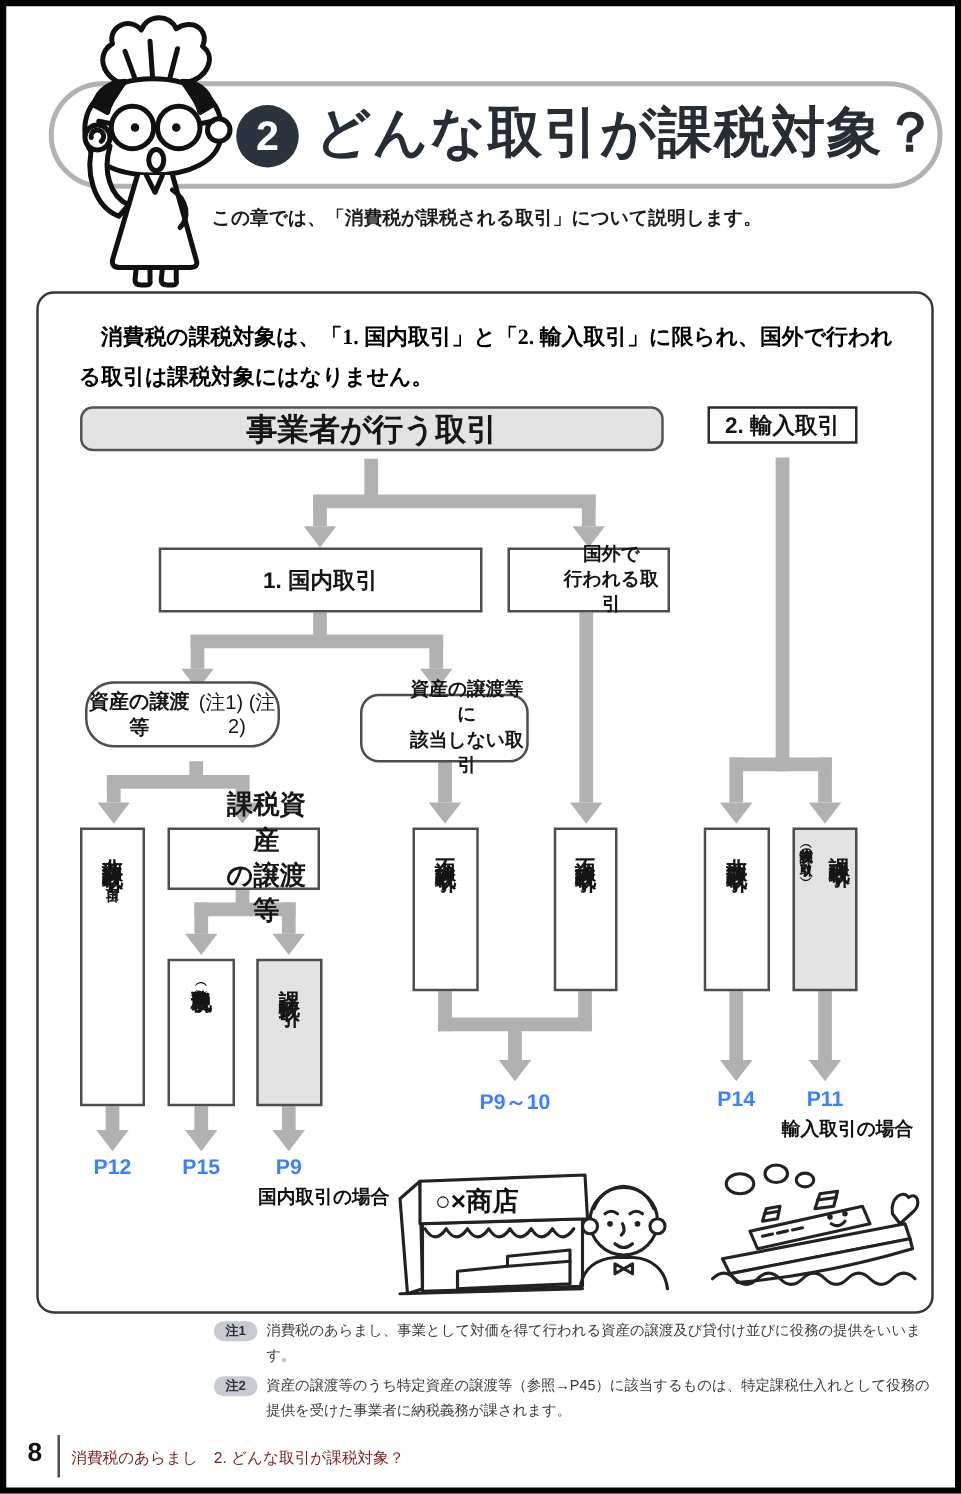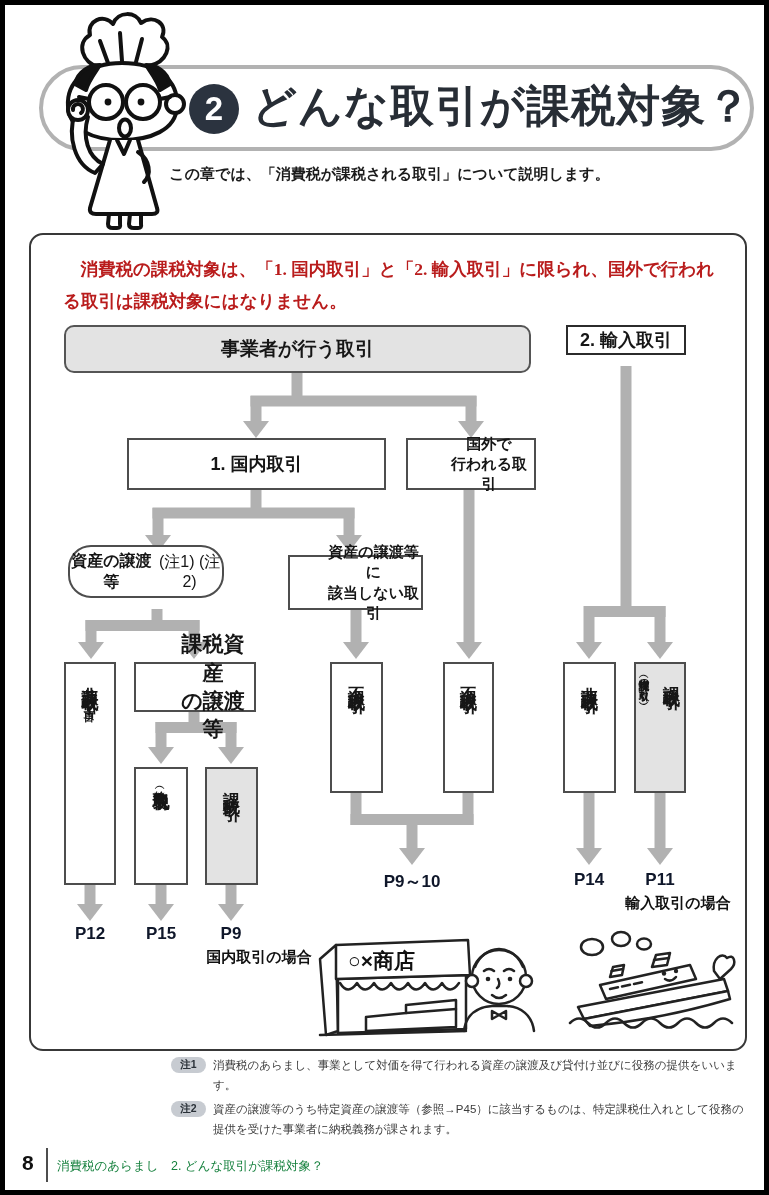--- a/index.html
+++ b/index.html
@@ -28,59 +28,59 @@
     font-size:15px; font-weight:700; color:#1c1c1c; z-index:3;
   }
   
   .main-box{
     position:absolute; left:24px; top:228px; width:718px; height:818px;
     box-sizing:border-box; border:2px solid #383838; border-radius:14px; background:#fff;
   }
   .intro{
     position:absolute; left:32px; top:18px; width:655px; margin:0;
     font-family:"Liberation Serif", serif; font-size:17.5px; line-height:1.85;
-    color:#b91c1c; text-indent:1em; font-weight:600;
+    color:#000000; text-indent:1em; font-weight:600;
   }
   .flow{position:absolute; left:0; top:0; width:714px; height:814px;}
   .connectors{position:absolute; left:0; top:0; z-index:0;}
   .box{
     position:absolute; box-sizing:border-box; background:#fff; border:2px solid #4d4d4d;
     display:flex; align-items:center; justify-content:center; text-align:center;
     font-weight:700; color:#161616; z-index:1;
   }
   .gray{background:#e3e3e3;}
   .rounded{border-radius:10px; border-color:#555;}
   .twoline{white-space:pre-line; line-height:1.35;padding-left:36px;}
   .vcol{writing-mode:vertical-rl; text-orientation:mixed; letter-spacing:3px; line-height:1;}
   .vbox{align-items:flex-start; padding-top:9px;}
   .vsub{font-size:10.5px; letter-spacing:1px; font-weight:700;}
   .refnote{font-size:16px; font-weight:400; letter-spacing:0;}
   .pref{
     position:absolute; transform:translateX(-50%); z-index:1;
-    font-size:17px; font-weight:700; color:#0f172a; white-space:nowrap;
+    font-size:17px; font-weight:700; color:#3b82f6; white-space:nowrap;
   }
   .case-label{
     position:absolute; transform:translateX(-50%); z-index:1;
     font-size:15px; font-weight:700; color:#111; white-space:nowrap;
   }
   .illus{position:absolute; z-index:1;}
   
   .notes{position:absolute; left:166px; top:1051px; width:584px;}
   .note-row{display:flex; align-items:flex-start; margin-bottom:5px;}
   .note-badge{
     flex:0 0 auto; width:35px; height:16px; border-radius:9px; background:#c7cbd1;
     color:#2a3138; font-size:10.5px; font-weight:700;
     display:flex; align-items:center; justify-content:center; margin-top:1px;
   }
   .note-text{margin:0 0 0 7px; font-size:11.5px; line-height:1.7; color:#3b3b3b;}
   
   .footer{position:absolute; left:0; top:1143px; width:769px; height:40px;}
   .page-number{position:absolute; left:17px; top:3px; font-size:21px; font-weight:700; color:#111;}
   .footer-sep{position:absolute; left:41px; top:0px; width:2px; height:34px; background:#4d4d4d;}
-  .footer-text{position:absolute; left:52px; top:10px; font-size:12.5px; color:#15803d;}
+  .footer-text{position:absolute; left:52px; top:10px; font-size:12.5px; color:#7f1d1d;}
   svg text{font-family:"Liberation Sans", sans-serif;}
 </style>
 </head>
 <body>
 
 <div class="page">
 
   <div class="banner"></div>
 
   <svg class="mascot" width="185" height="225" viewBox="0 0 185 225">
@@ -168,31 +168,31 @@
           <polygon points="545,407 571,407 558,424"></polygon>
             <polygon points="616,407 642,407 629,424"></polygon>
           <polygon points="545,613 571,613 558,630"></polygon>
             <polygon points="616,613 642,613 629,630"></polygon>
           <polygon points="46,669 72,669 59,686"></polygon>
             <polygon points="117,669 143,669 130,686"></polygon>
             <polygon points="187,669 213,669 200,686"></polygon>
         </g>
       </svg>
 
-      <div class="box gray rounded" style="left:33px; top:90px; width:467px; height:48px; font-size:19px;">事業者が行う取引</div>
+      <div class="box gray rounded" style="left:33px; top:90px; width:467px; height:36px; font-size:25px;">事業者が行う取引</div>
       <div class="box" style="left:535px; top:90px; width:120px; height:30px; font-size:18px; border-color:#2b2b2b;">2. 輸入取引</div>
 
       <div class="box" style="left:96px; top:203px; width:259px; height:52px; font-size:18px;">1. 国内取引</div>
       <div class="box twoline" style="left:375px; top:203px; width:130px; height:52px; font-size:15px;">国外で
 行われる取引</div>
 
       <div class="box" style="left:37px; top:310px; width:156px; height:53px; font-size:16px;border-radius:23px;">
         <span>資産の譲渡等</span>&nbsp;<span class="refnote">(注1) (注2)</span>
       </div>
-      <div class="box twoline" style="left:257px; top:320px; width:135px; height:55px; font-size:15px;">資産の譲渡等に
+      <div class="box twoline" style="left:257px; top:320px; width:135px; height:55px; font-size:15px;border-radius:15px;">資産の譲渡等に
 該当しない取引</div>
 
       <div class="box vbox" style="left:33px; top:427px; width:52px; height:223px; font-size:17px;">
         <span class="vcol"><span>非課税取引</span><span class="vsub">（13項目）</span></span>
       </div>
       <div class="box twoline" style="left:103px; top:427px; width:122px; height:50px; font-size:21px;">課税資産
 の譲渡等</div>
       <div class="box vbox" style="left:299px; top:427px; width:53px; height:131px; font-size:17px;">
         <span class="vcol">不課税取引</span>
       </div>

